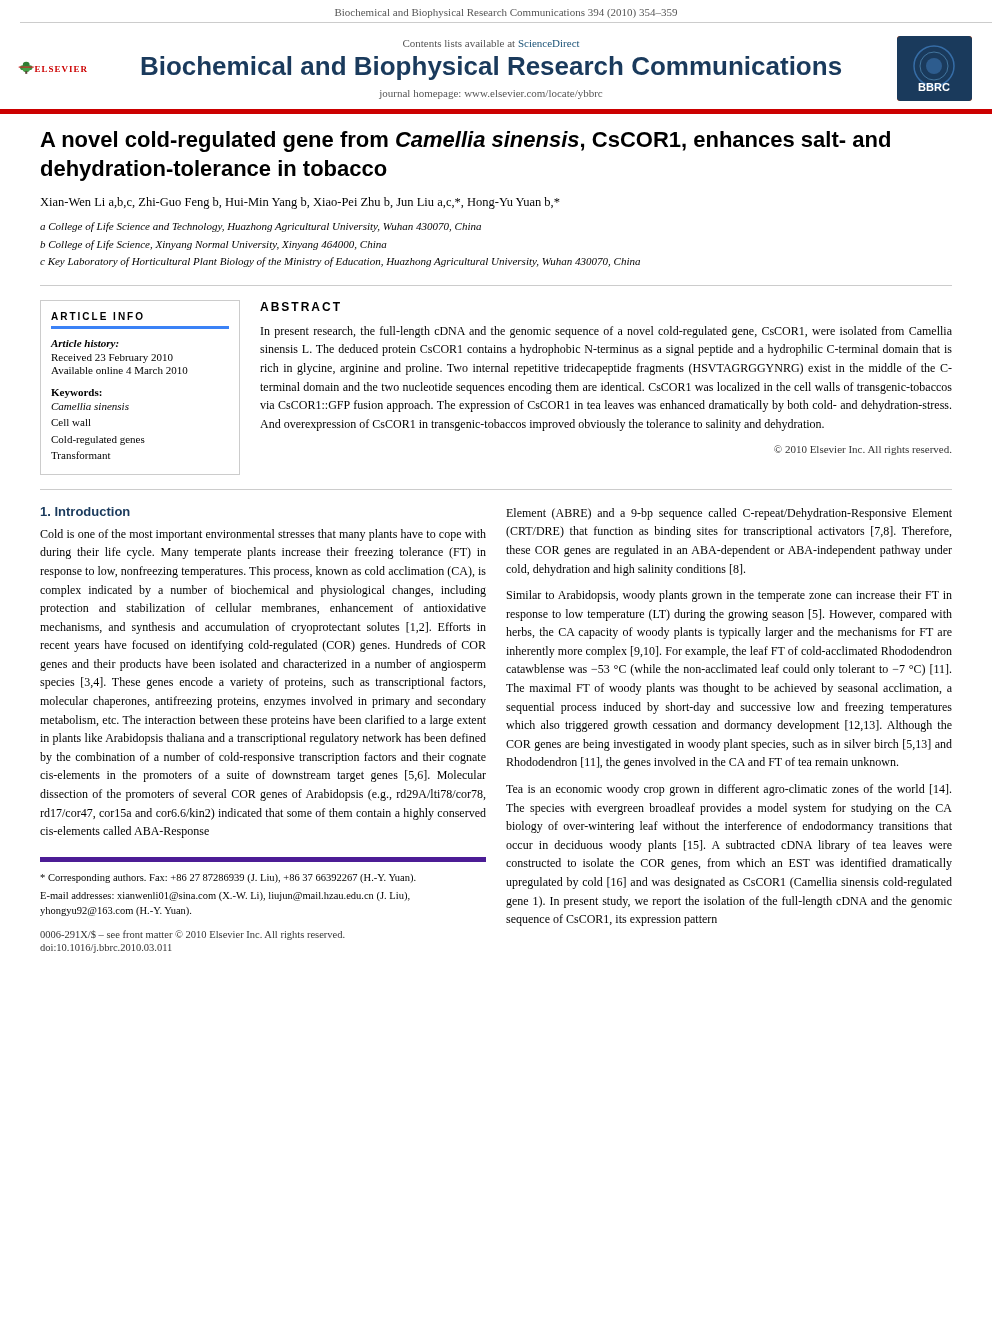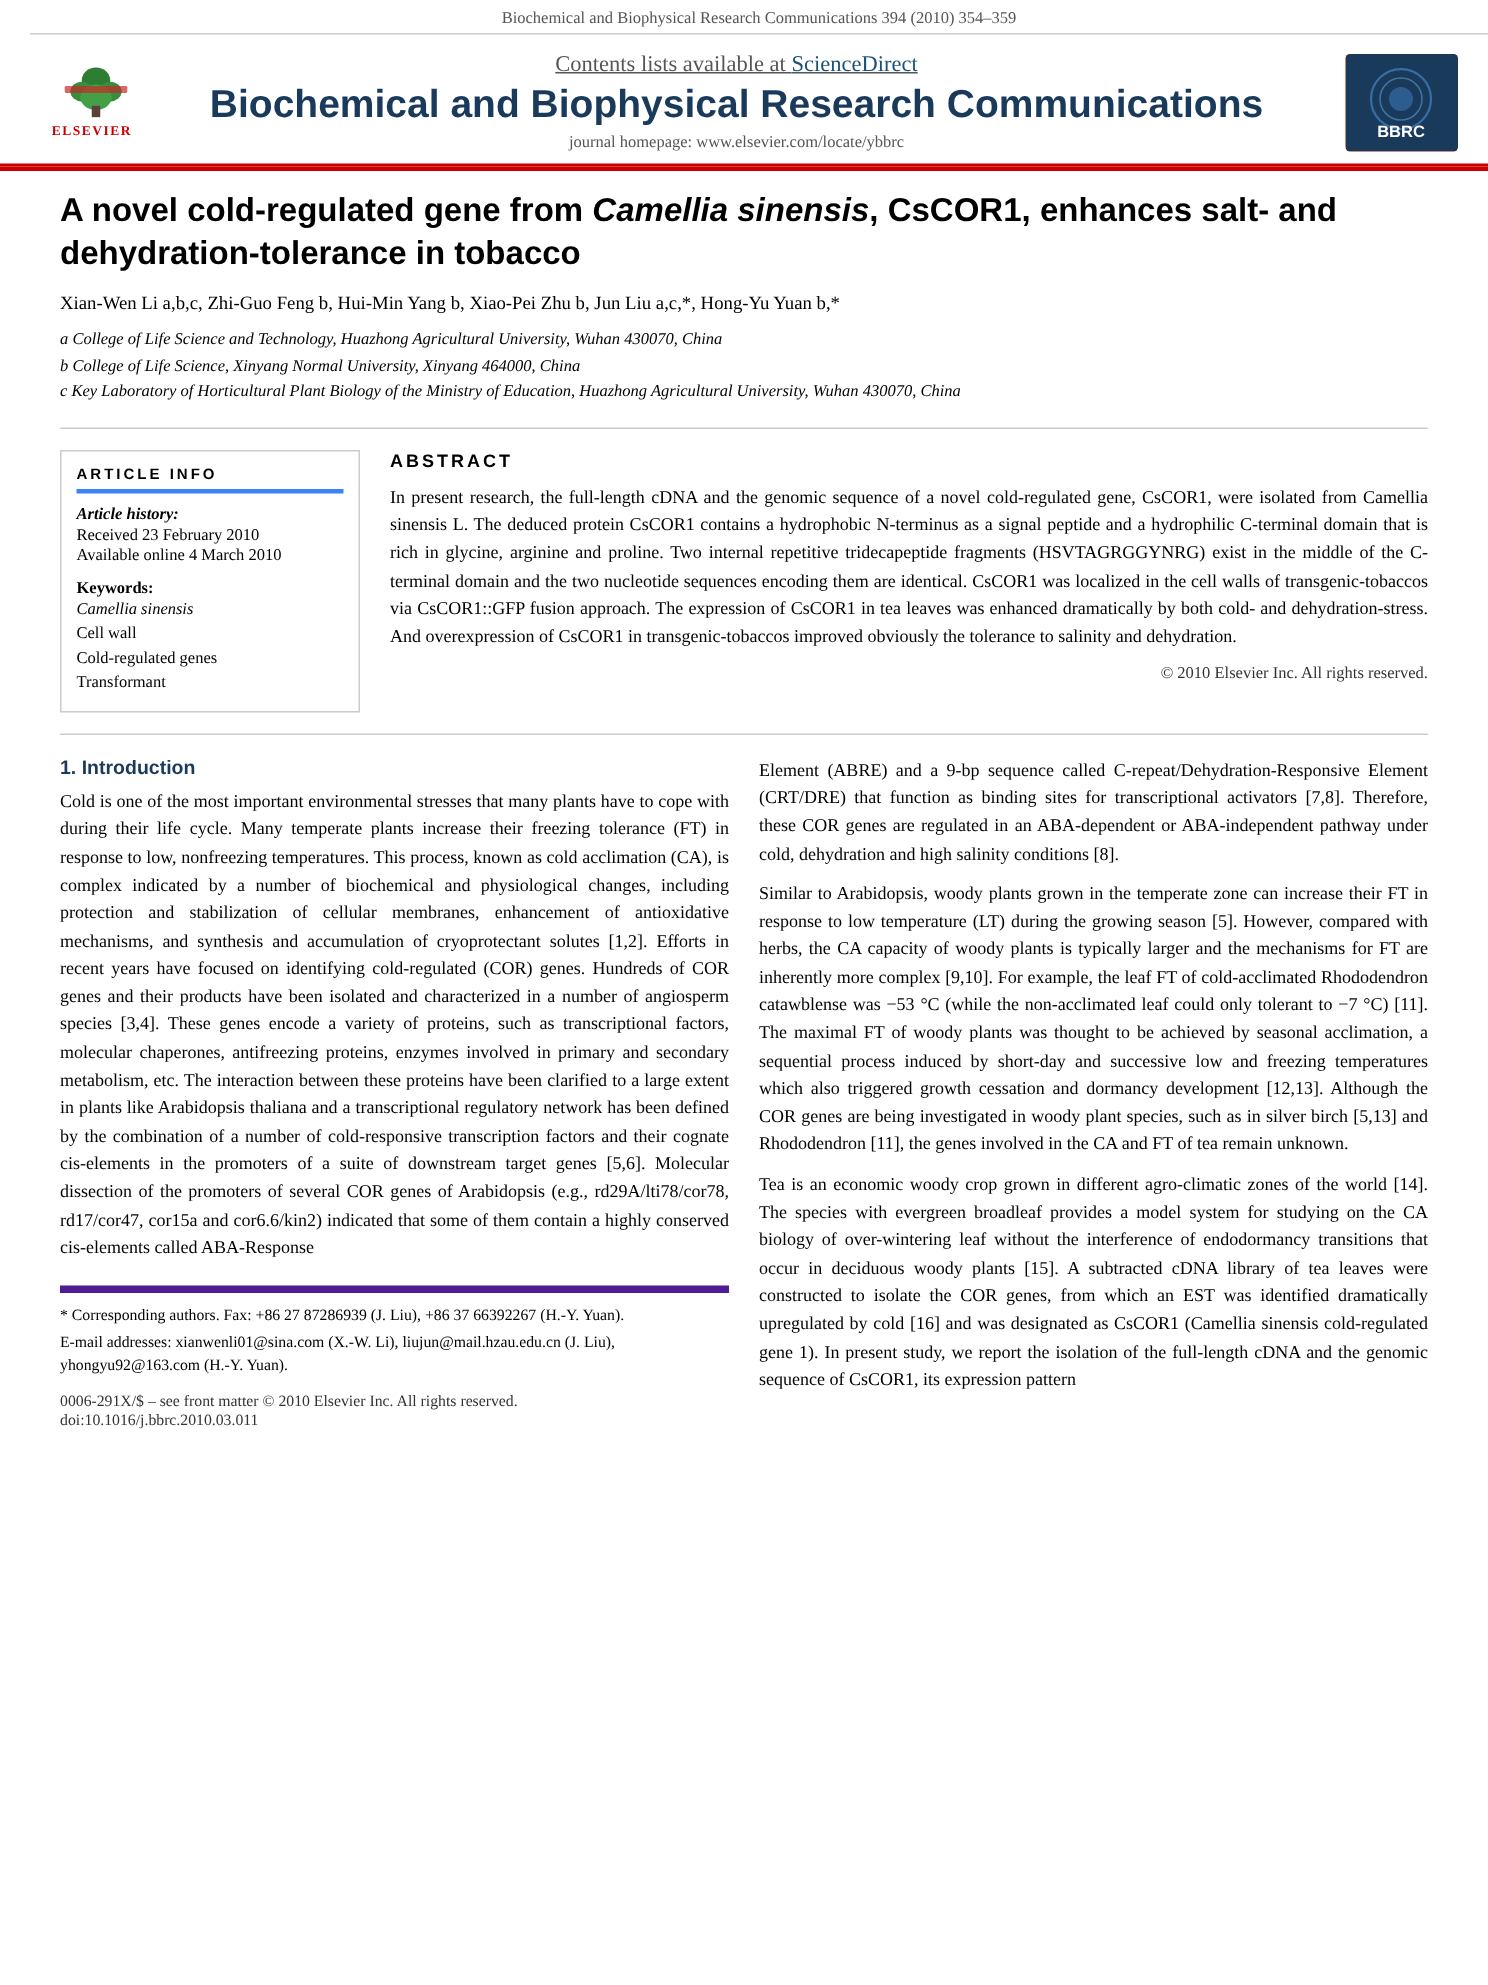--- a/index.html
+++ b/index.html
@@ -32,22 +32,22 @@
     .journal-header-left {
       display: flex;
       align-items: center;
       gap: 10px;
     }
 
     .elsevier-logo {
       width: 70px;
       height: 55px;
       display: flex;
-      flex-direction: column;
-      align-items: flex-end;
+      flex-direction: row;
+      align-items: center;
       justify-content: center;
     }
 
     .elsevier-tree {
       width: 48px;
       height: 36px;
     }
 
     .elsevier-label {
       font-size: 9px;
@@ -56,24 +56,23 @@
       letter-spacing: 1px;
       margin-top: 2px;
     }
 
     .journal-title-block {
       flex: 1;
       text-align: center;
     }
 
     .sciencedirect-link {
-      font-size: 15px;
+      font-size: 11px;
       color: #555;
       margin-bottom: 2px;
-      text-decoration: underline;
     }
 
     .sciencedirect-link a {
       color: #1a5276;
       text-decoration: none;
     }
 
     .journal-name {
       font-size: 26px;
       font-weight: bold;

